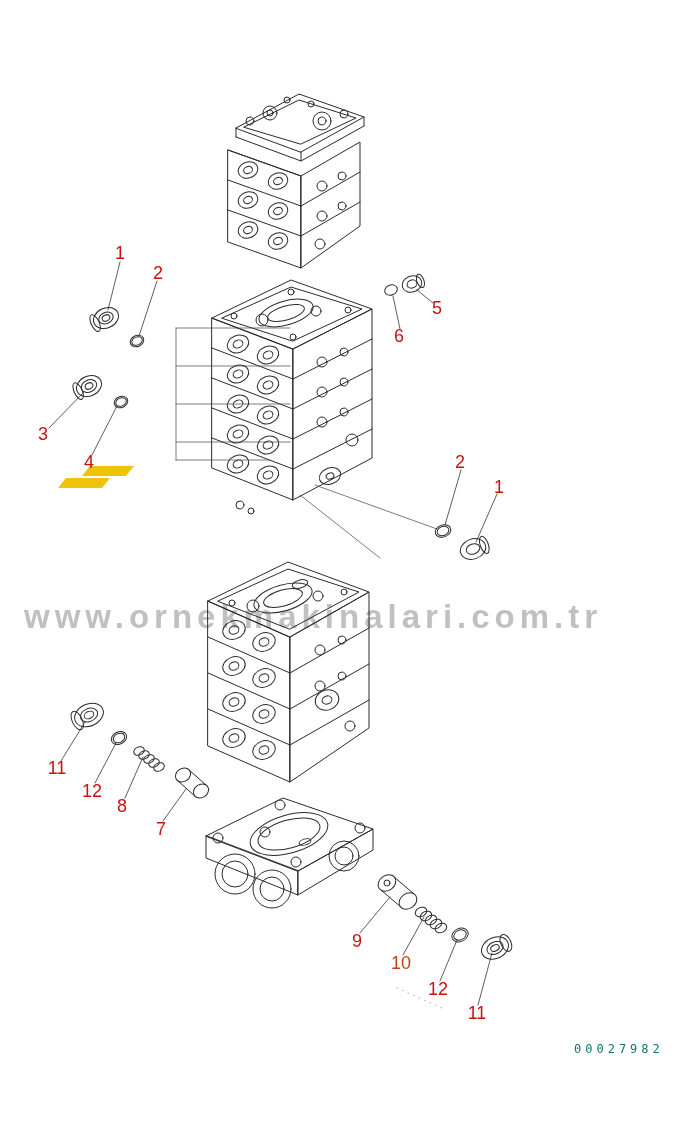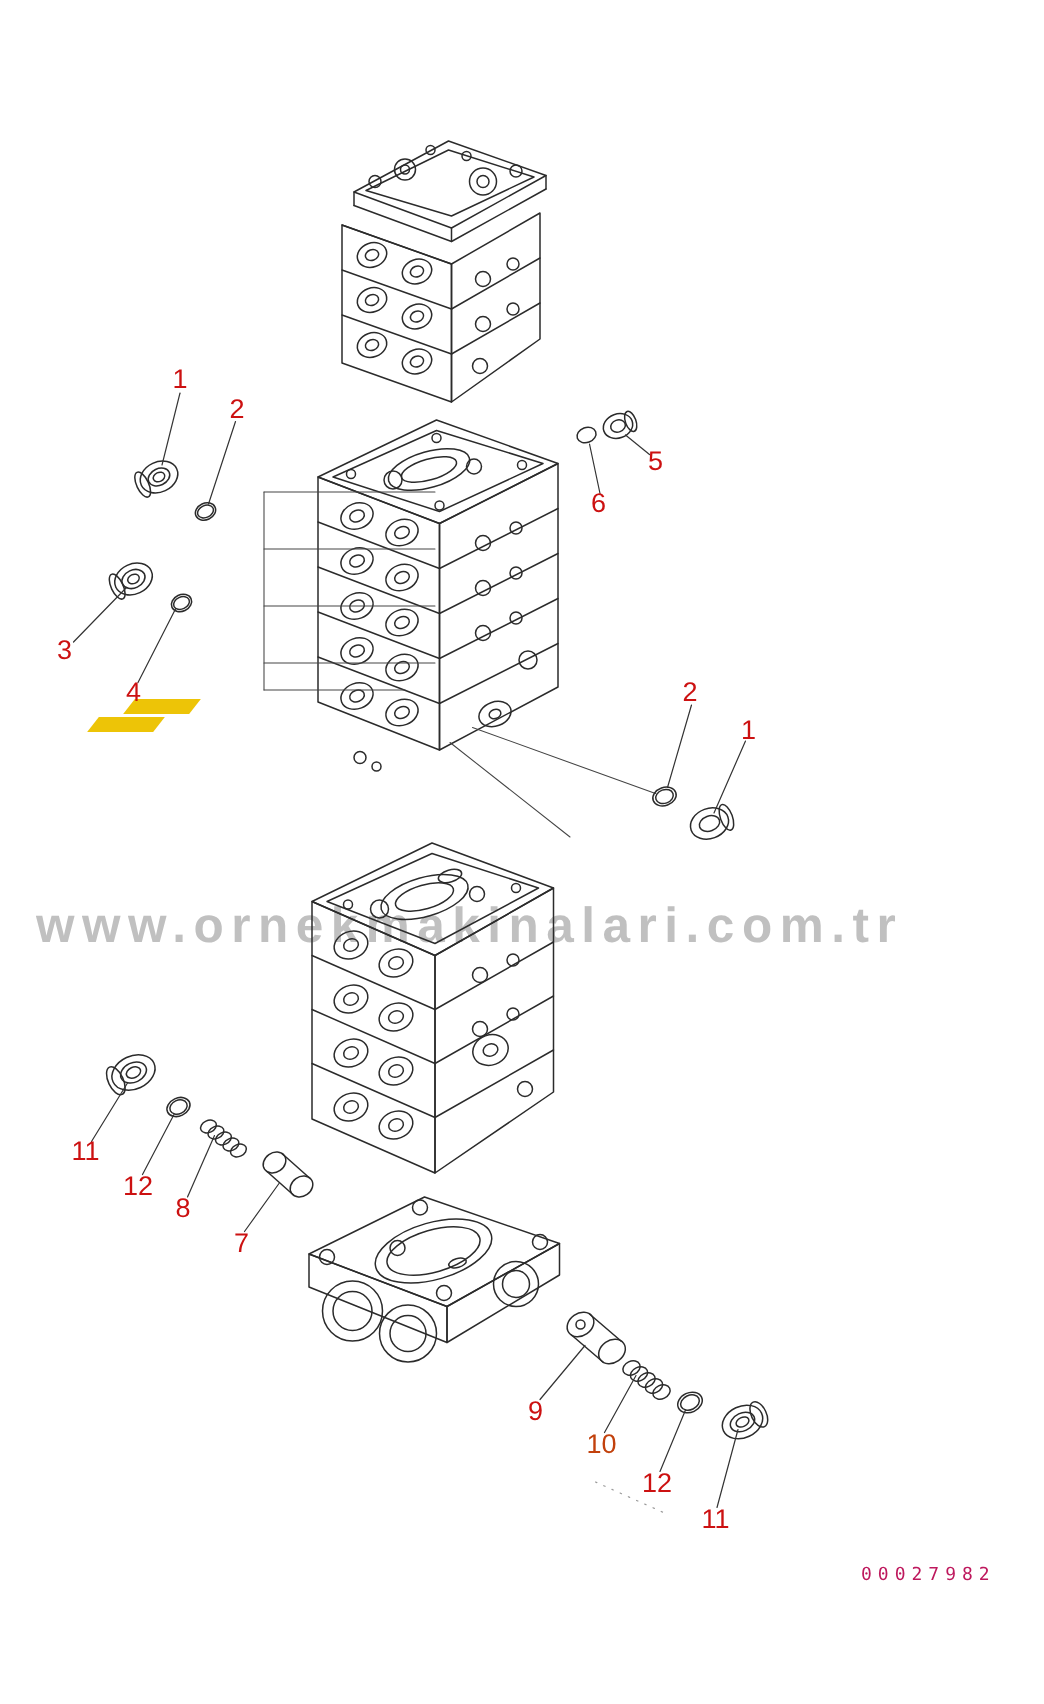--- a/index.html
+++ b/index.html
@@ -23,21 +23,21 @@
   .accent.a1 { left:62px; top:478px; width:44px; height:10px; }
   .accent.a2 { left:86px; top:466px; width:44px; height:10px; }
   svg.drawing { position:absolute; left:0; top:0; }
   .callout-layer { position:absolute; left:0; top:0; width:100%; height:100%; pointer-events:none; }
   .callout {
     position:absolute; transform:translate(-50%,-50%);
     font-size:18px; color:#cc1111; font-family:"Liberation Sans", sans-serif;
   }
   .part-number {
     position:absolute; left:574px; top:1042px;
-    font-size:12px; letter-spacing:4px; color:#be185d;
+    font-size:12px; letter-spacing:4px; color:#0f766e;
     font-family:"DejaVu Sans Mono", monospace;
   }
 </style>
 </head>
 <body>
 
 <div class="page">
 
   <div class="accent a1"></div>
   <div class="accent a2"></div>

